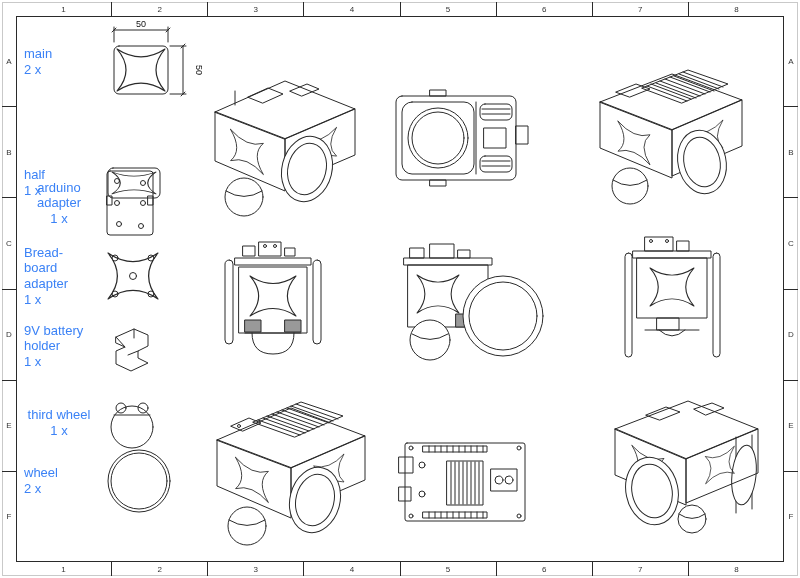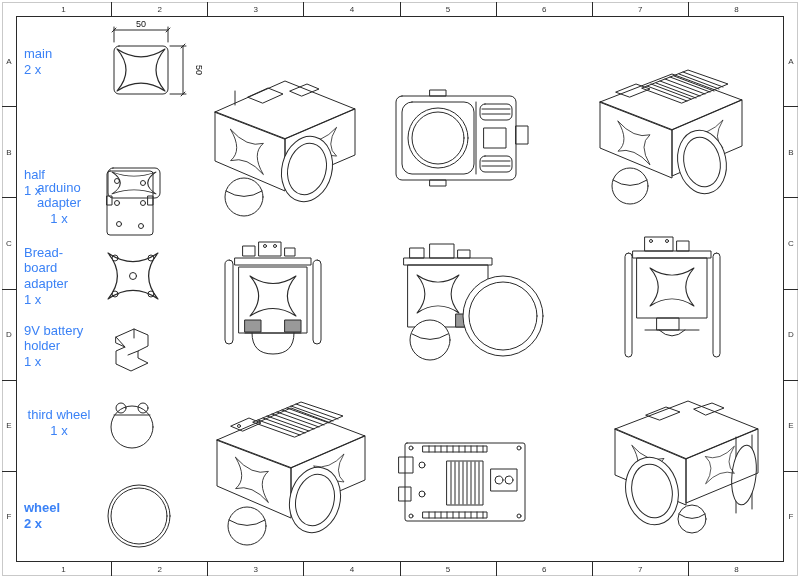--- a/index.html
+++ b/index.html
@@ -175,21 +175,21 @@
     <svg class="part-icon" width="56" height="56" viewBox="0 0 56 56">
       <g class="ln">
         <circle cx="28" cy="32" r="21"></circle>
         <circle cx="17" cy="13" r="5"></circle>
         <circle cx="39" cy="13" r="5"></circle>
         <line x1="10" y1="20" x2="46" y2="20"></line>
       </g>
     </svg>
   </div>
 
-  <div class="part-row" style="top:480px;height:72px;font-weight:bold;">
+  <div class="part-row" style="top:445px;height:72px;">
     <div class="part-label">
       <span class="part-name">wheel</span>
       <span class="part-qty">2 x</span>
     </div>
     <svg class="part-icon" width="70" height="70" viewBox="0 0 70 70">
       <g class="ln">
         <circle cx="35" cy="35" r="31"></circle>
         <circle cx="35" cy="35" r="28"></circle>
       </g>
     </svg>

